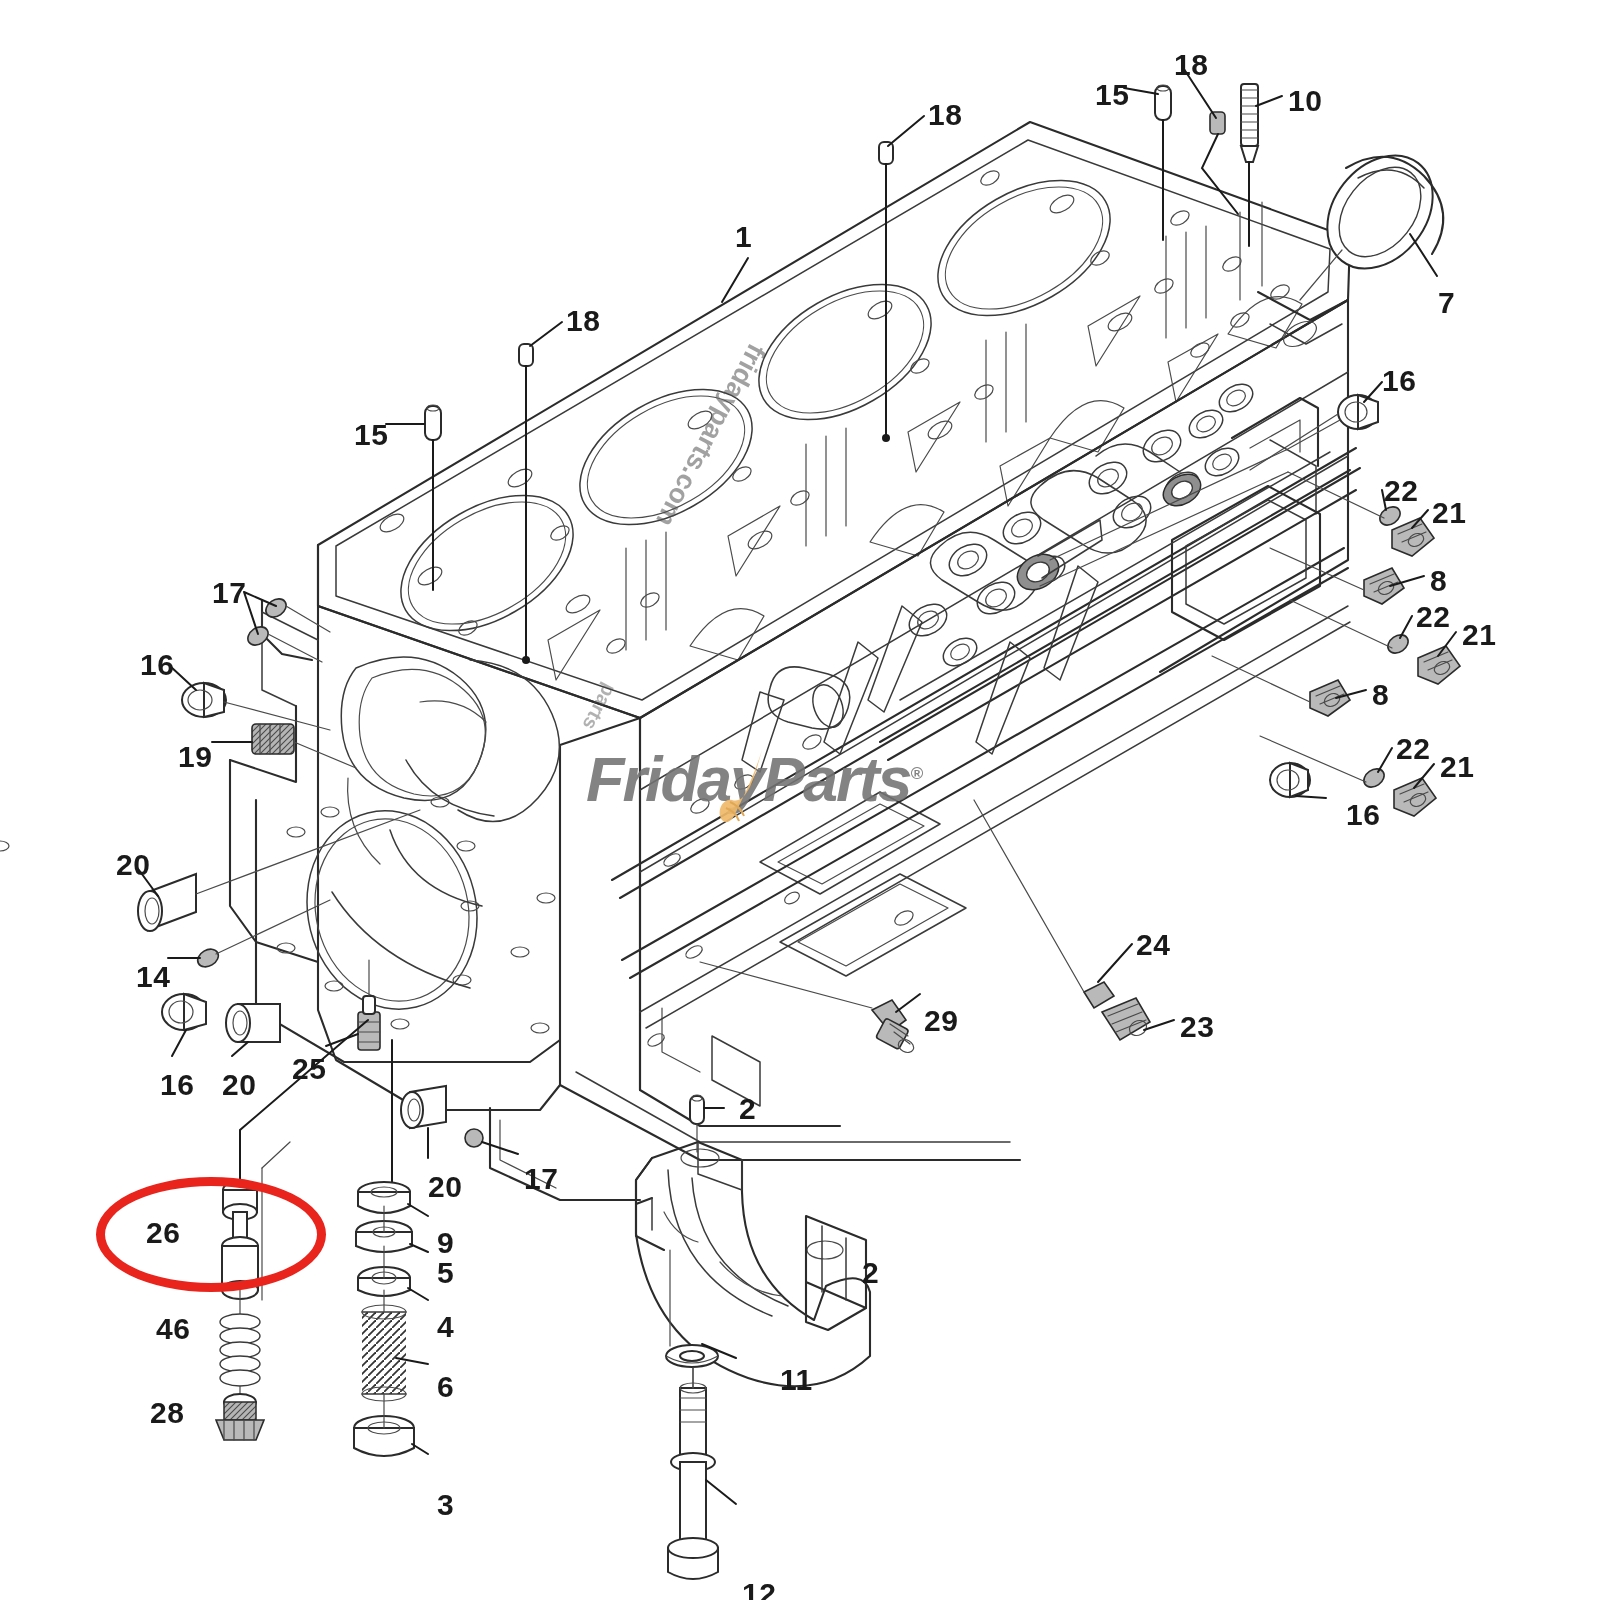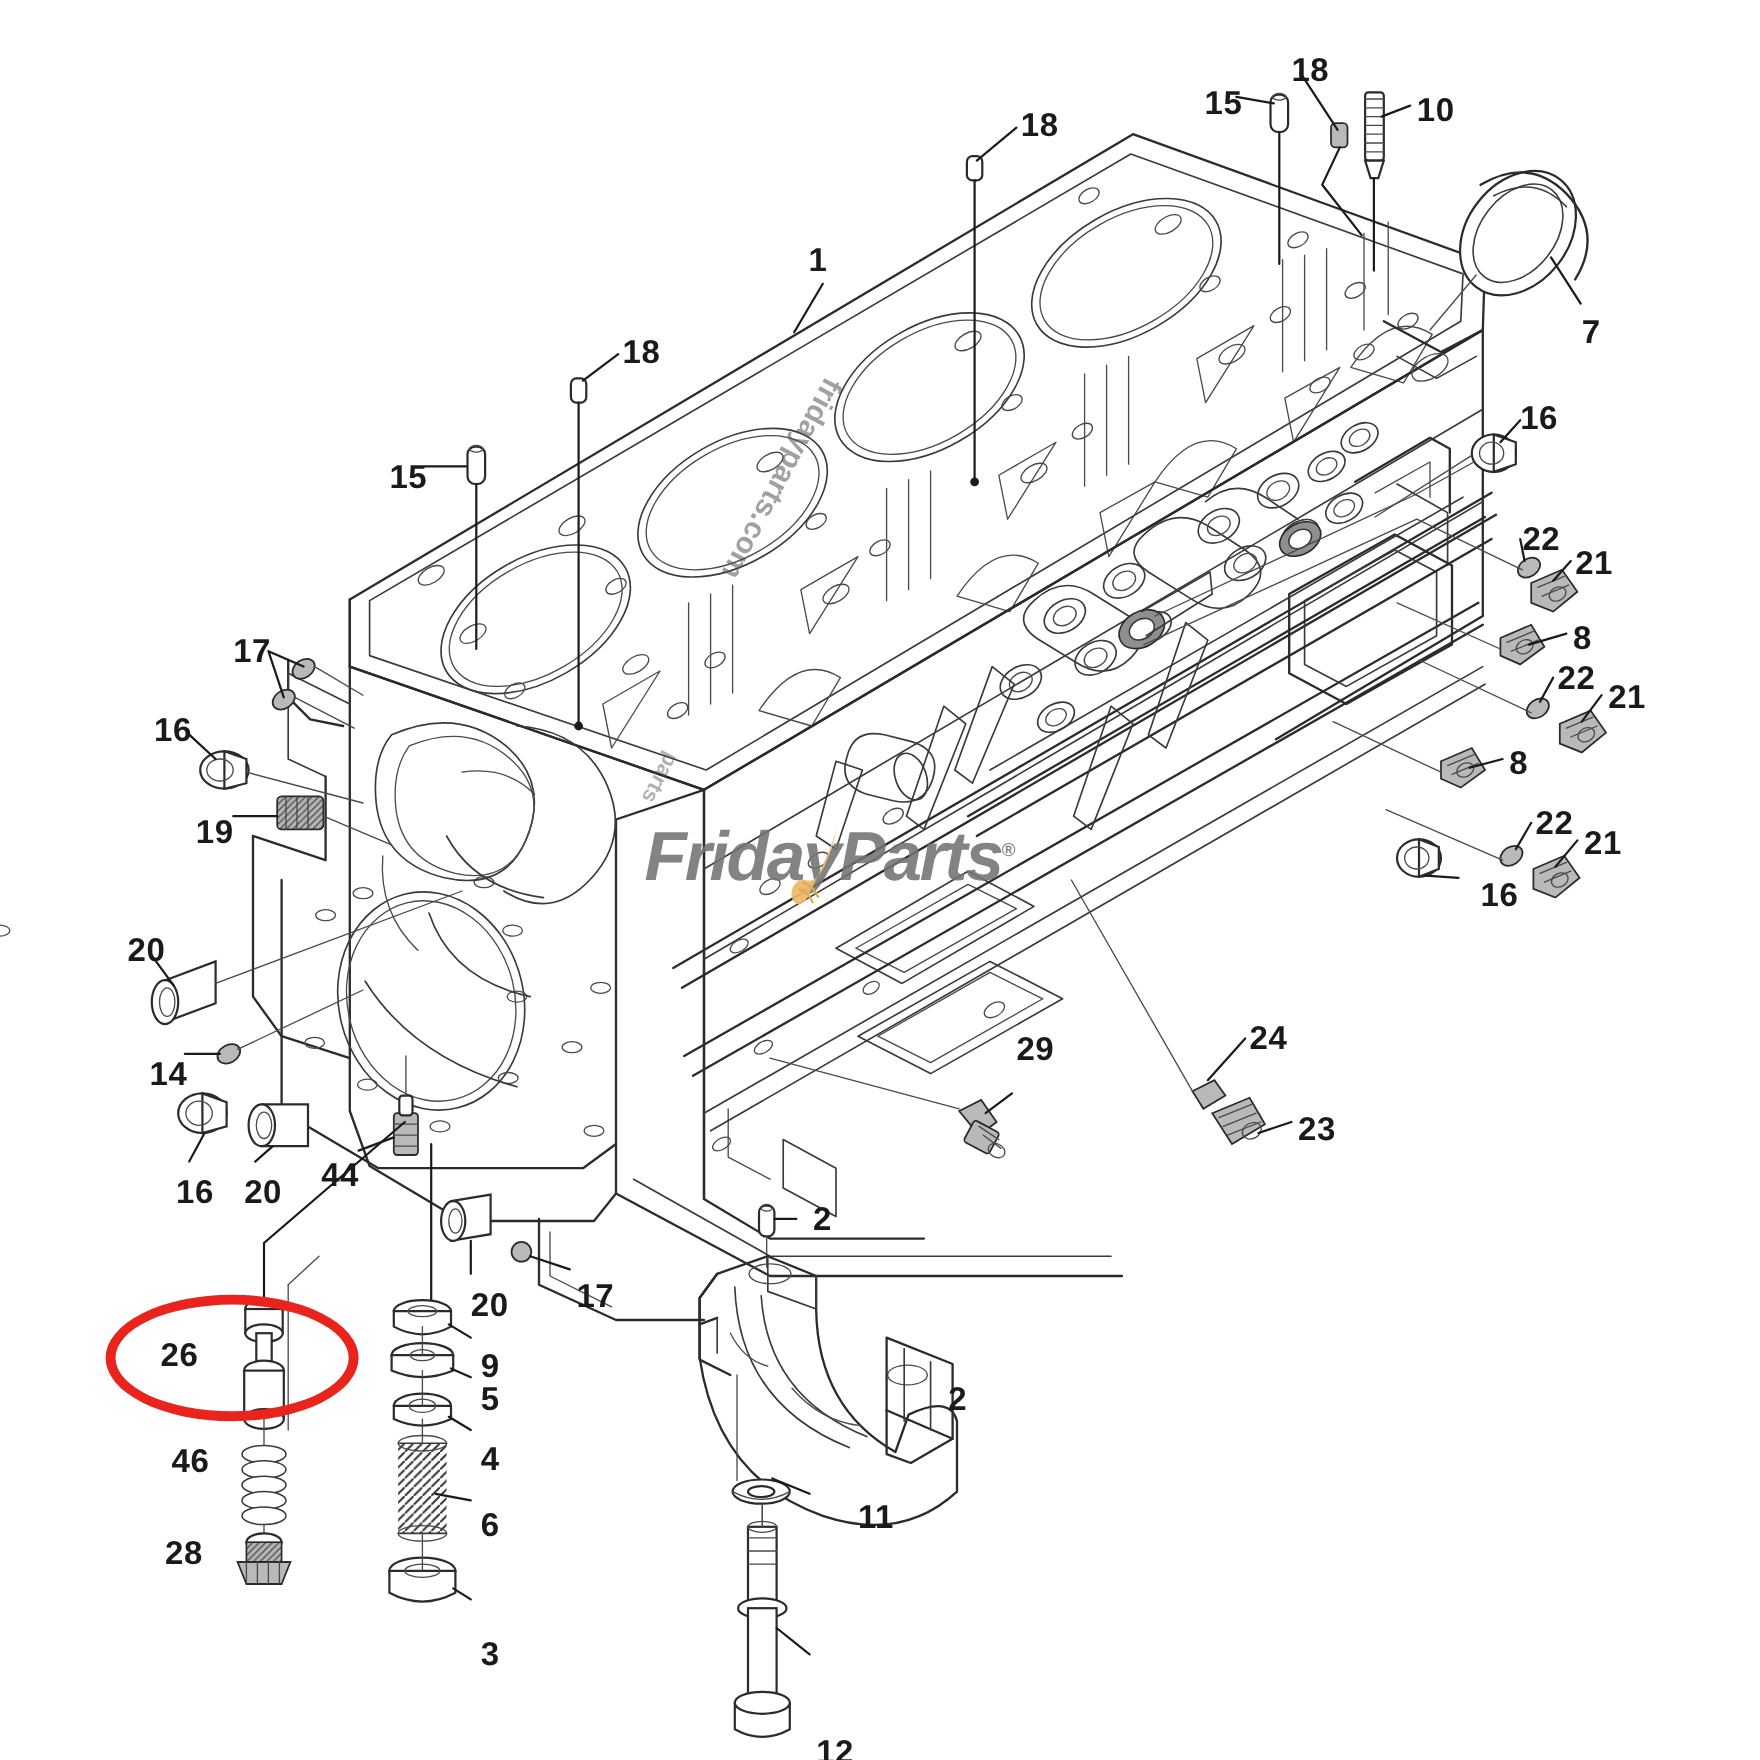--- a/index.html
+++ b/index.html
@@ -745,20 +745,20 @@
     <div class="callout" style="left:222px;  top:1070px;">20</div>
     <div class="callout" style="left:428px;  top:1172px;">20</div>
     <div class="callout" style="left:1432px; top:498px;">21</div>
     <div class="callout" style="left:1462px; top:620px;">21</div>
     <div class="callout" style="left:1440px; top:752px;">21</div>
     <div class="callout" style="left:1384px; top:476px;">22</div>
     <div class="callout" style="left:1416px; top:602px;">22</div>
     <div class="callout" style="left:1396px; top:734px;">22</div>
     <div class="callout" style="left:1180px; top:1012px;">23</div>
     <div class="callout" style="left:1136px; top:930px;">24</div>
-    <div class="callout" style="left:292px;  top:1054px;">44</div>
+    <div class="callout" style="left:292px;  top:1054px;">25</div>
     <div class="callout" style="left:146px;  top:1218px;text-align:right;">26</div>
     <div class="callout" style="left:156px;  top:1314px;">46</div>
     <div class="callout" style="left:150px;  top:1398px;text-align:right;">28</div>
-    <div class="callout" style="left:924px;  top:940px;">29</div>
+    <div class="callout" style="left:924px;  top:1006px;">29</div>
   </div>
 
 </div>
 
 </body></html>

